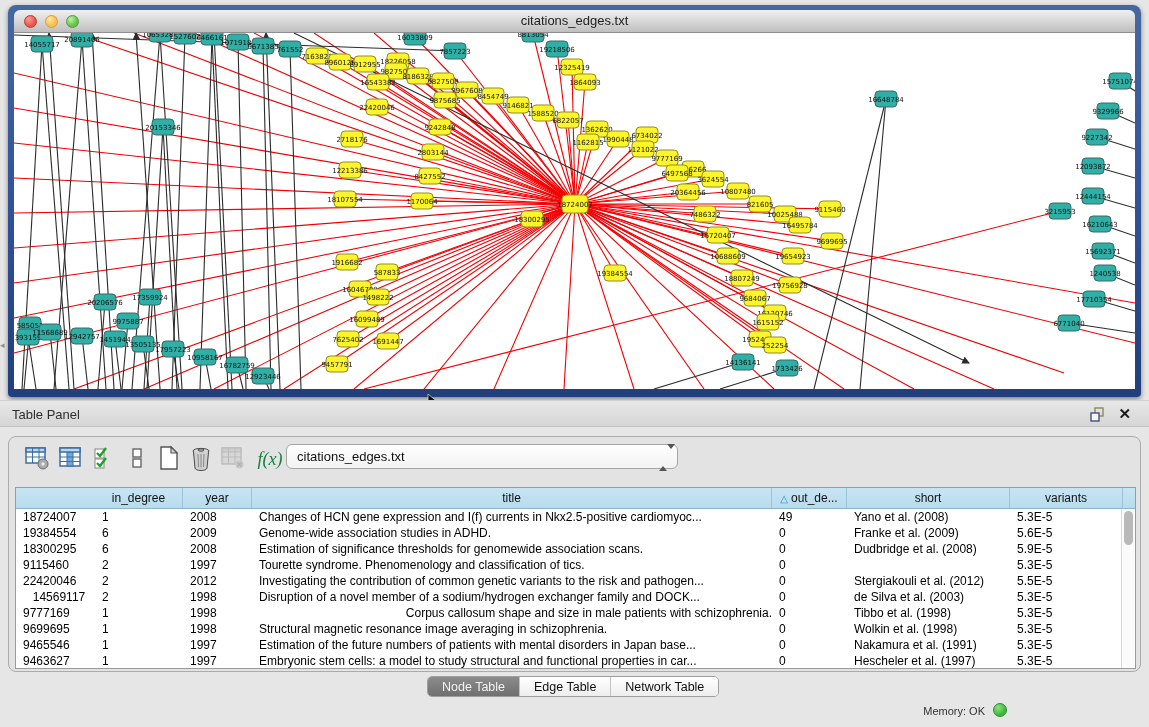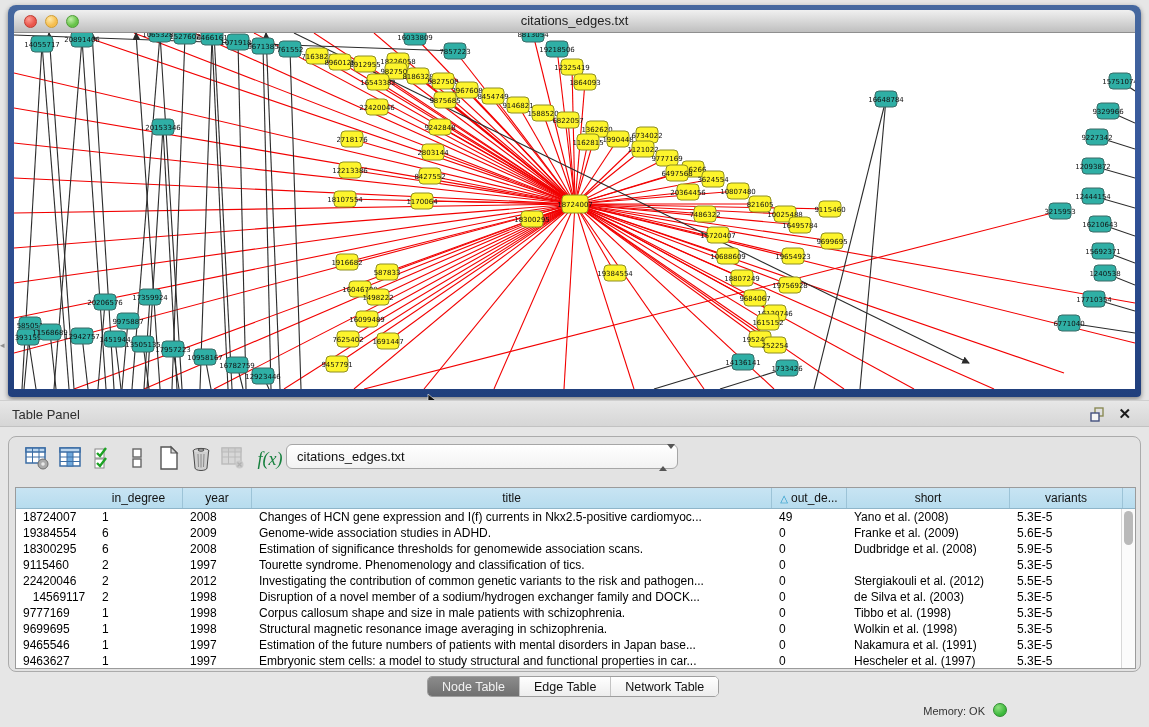--- a/index.html
+++ b/index.html
@@ -609,21 +609,21 @@
             <div class="td" style="width: 69px;">1998</div>
             <div class="td" style="width: 520px;">Disruption of a novel member of a sodium/hydrogen exchanger family and DOCK...</div>
             <div class="td" style="width: 75px;">0</div>
             <div class="td" style="width: 163px;">de Silva et al. (2003)</div>
             <div class="td" style="width: 113px;">5.3E-5</div>
           </div>
           <div class="trow">
             <div class="td" style="width: 79px;">9777169</div>
             <div class="td" style="width: 88px;">1</div>
             <div class="td" style="width: 69px;">1998</div>
-            <div class="td" style="width: 520px;">Corpus callosum shape and size in male patients with schizophrenia.</div>
+            <div class="td" style="width: 520px; text-align: right;">Corpus callosum shape and size in male patients with schizophrenia.</div>
             <div class="td" style="width: 75px;">0</div>
             <div class="td" style="width: 163px;">Tibbo et al. (1998)</div>
             <div class="td" style="width: 113px;">5.3E-5</div>
           </div>
           <div class="trow">
             <div class="td" style="width: 79px;">9699695</div>
             <div class="td" style="width: 88px;">1</div>
             <div class="td" style="width: 69px;">1998</div>
             <div class="td" style="width: 520px;">Structural magnetic resonance image averaging in schizophrenia.</div>
             <div class="td" style="width: 75px;">0</div>

